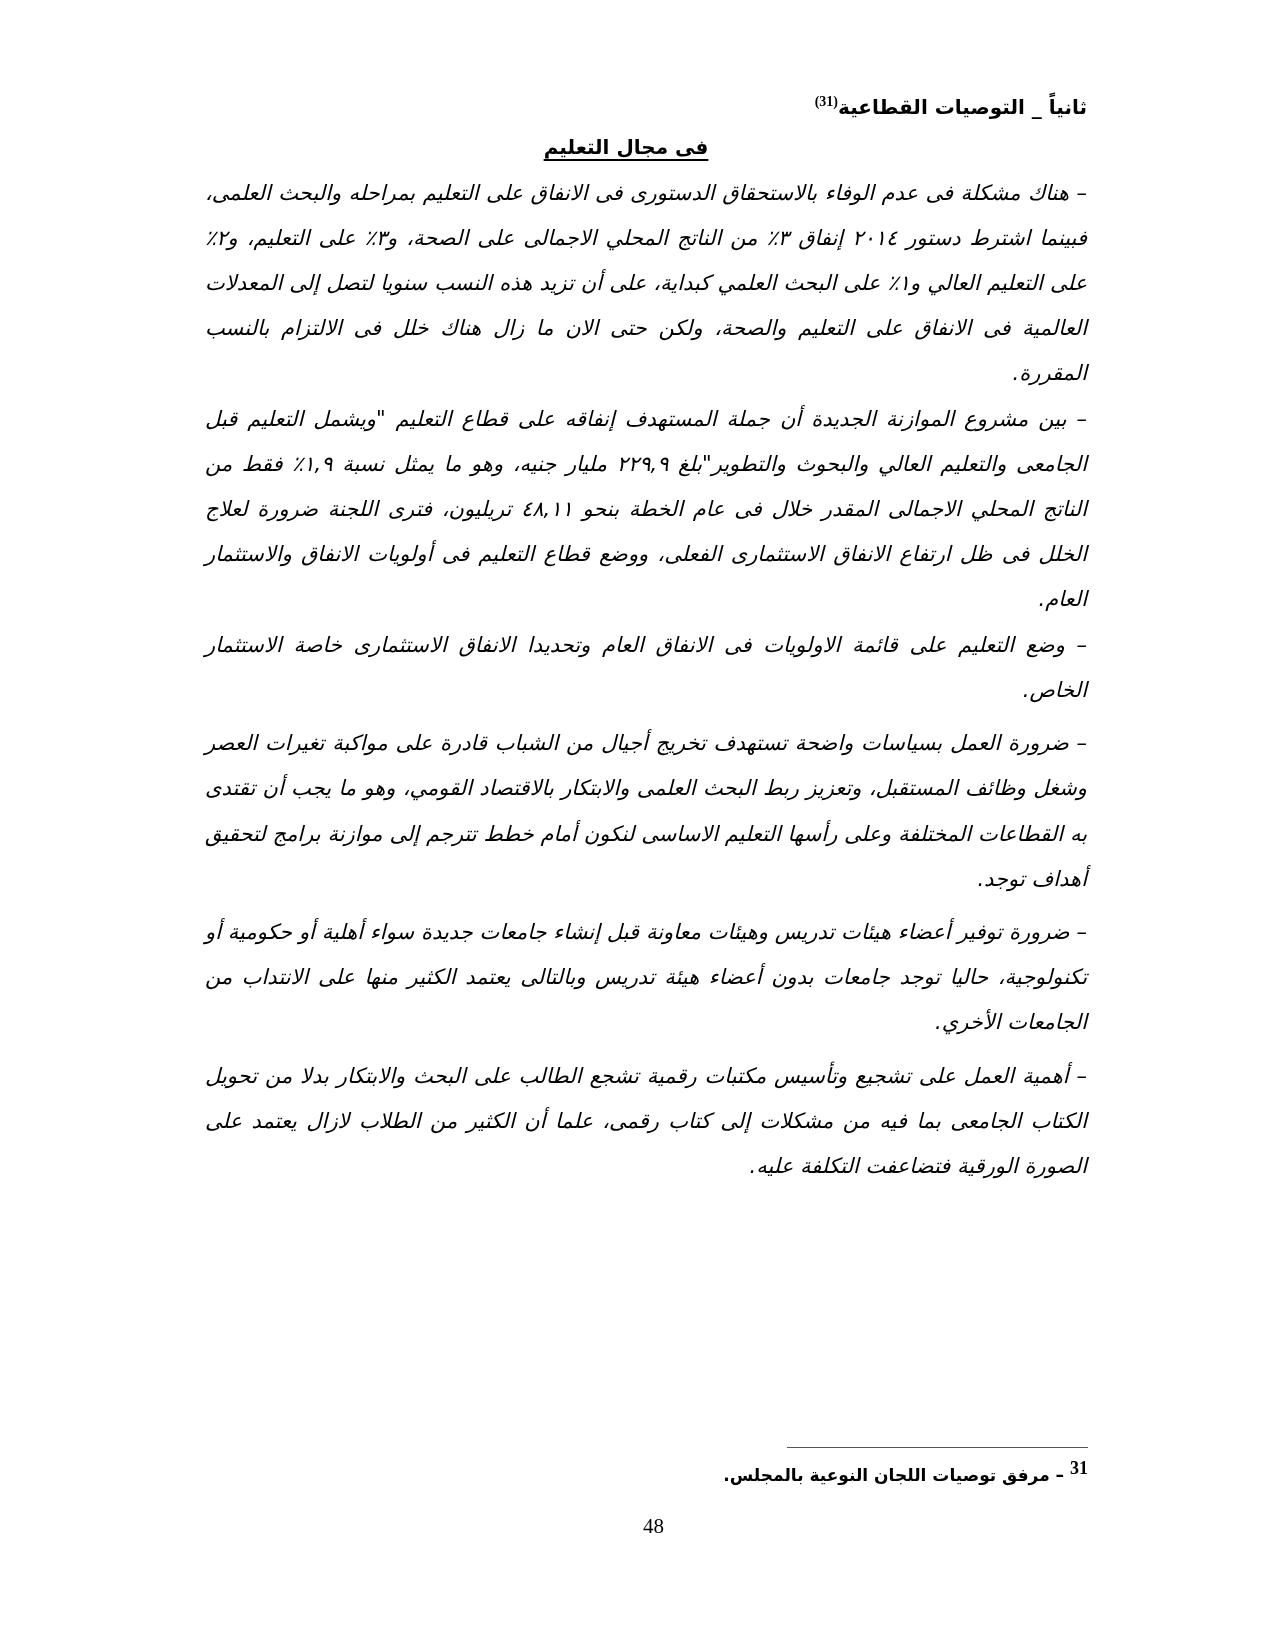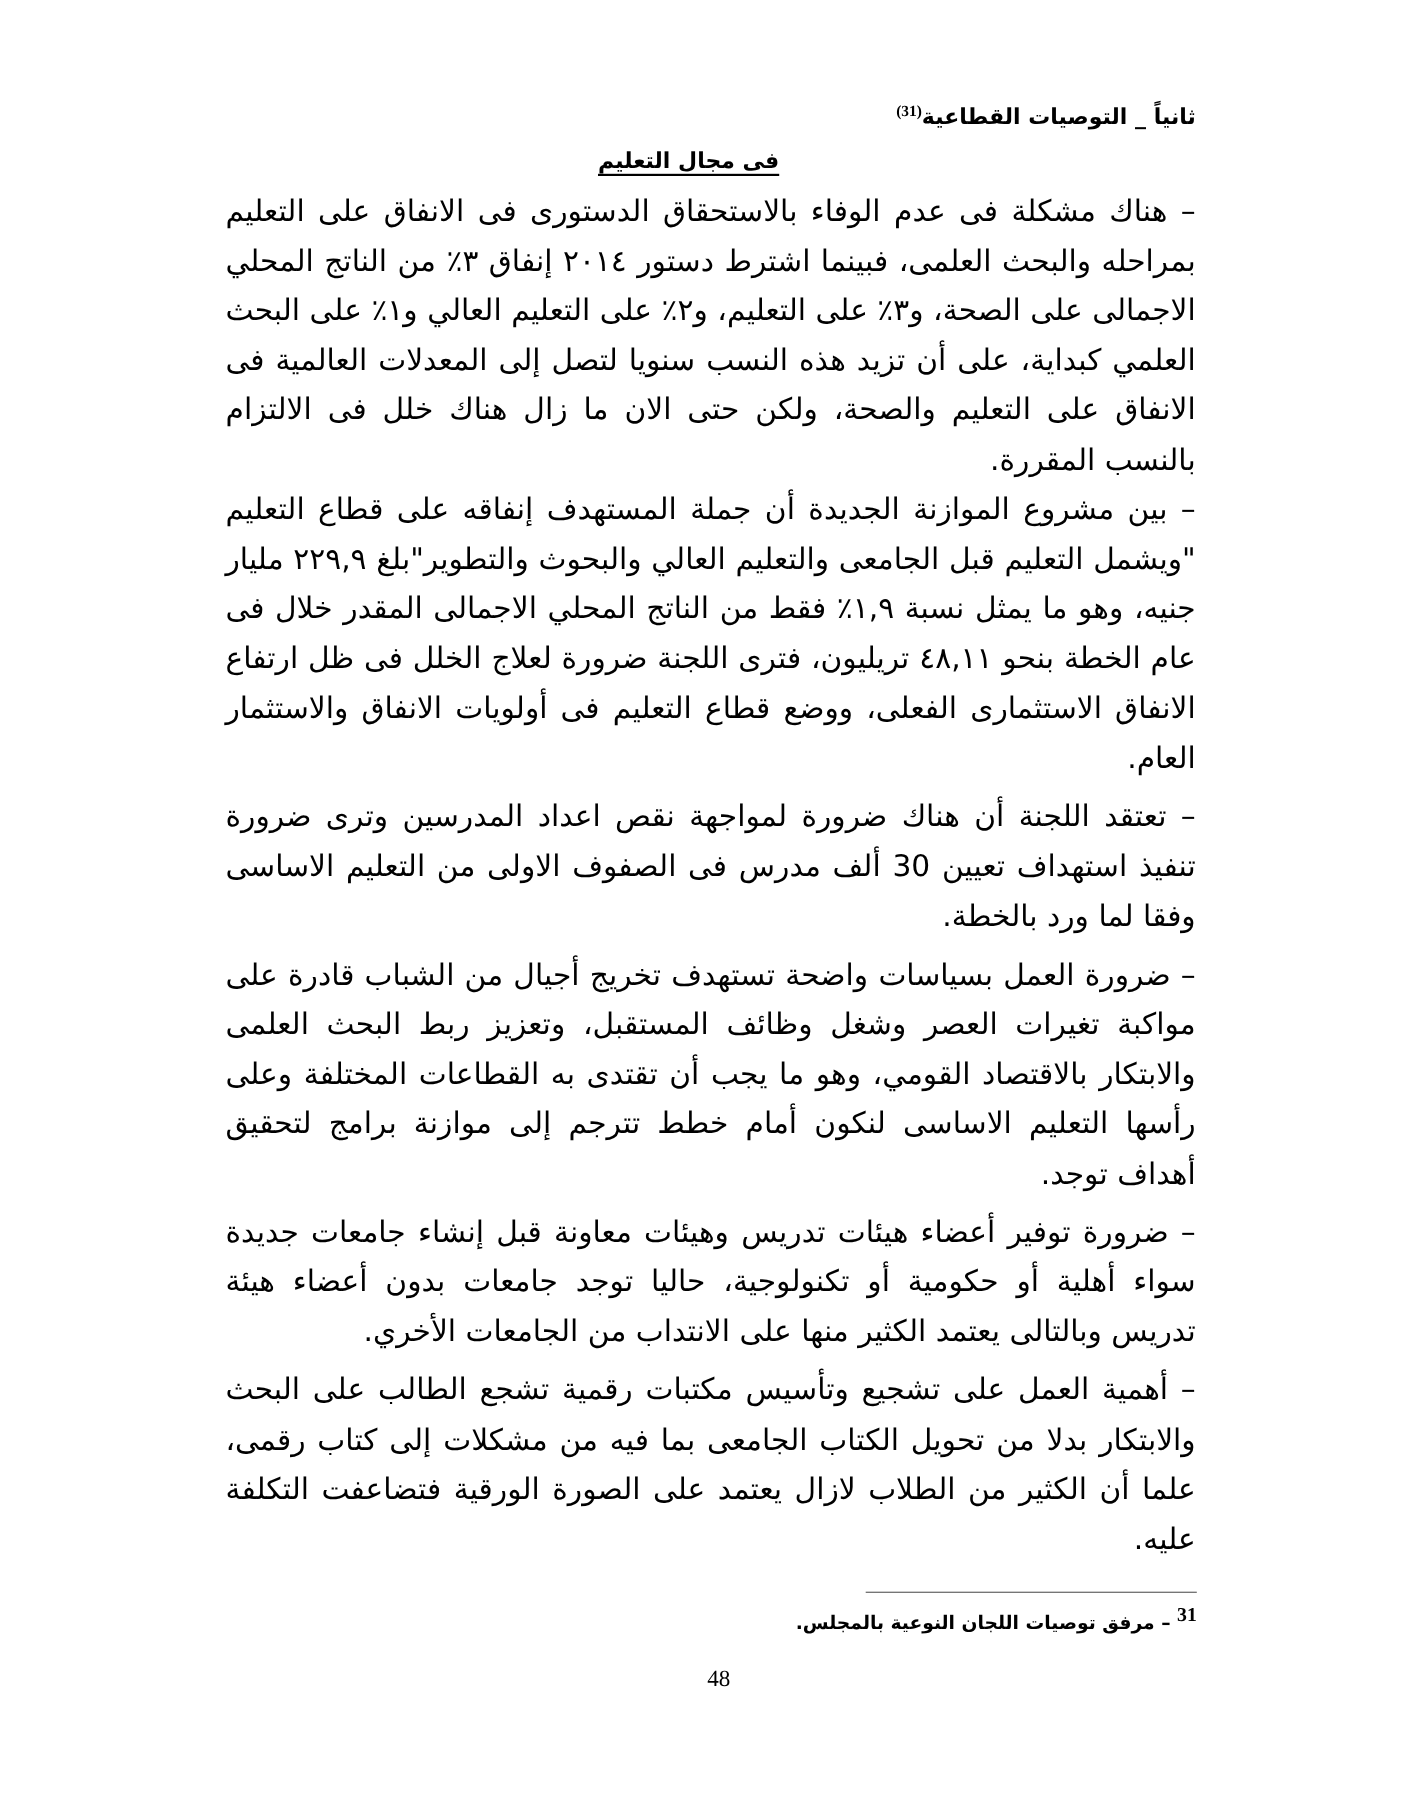--- a/index.html
+++ b/index.html
@@ -18,22 +18,22 @@
     font-weight: bold; font-size: 20px; line-height: 40px;
     text-align: right; margin: 0;
   }
   .heading sup { font-family: "Liberation Serif", serif; font-size: 14px; font-weight: bold; }
   .subheading {
     font-weight: bold; font-size: 20px; line-height: 40px;
     text-align: center; margin: 0 40px 4px 0;
     text-decoration: underline; text-underline-offset: 5px;
   }
   .para {
-    font-size: 27px; line-height: 45.2px; margin: 0;
-    text-align: justify; text-align-last: right;
+    font-size: 21px; line-height: 45.2px; margin: 0;
+    text-align: justify; text-align-last: right; font-style: italic;
   }
   .para.gap { margin-top: 8px; }
   .footnote-rule {
     position: absolute; left: 787px; top: 1447px; width: 301px; height: 1px;
     background: #555555;
   }
   .footnote {
     position: absolute; right: 187px; top: 1458px; width: 700px;
     direction: rtl; text-align: right;
     font-family: "DejaVu Sans", sans-serif; font-weight: bold; font-size: 17px;
@@ -49,21 +49,21 @@
 
 <div class="page">
   <div class="content">
     <h1 class="heading">
       <span>ثانياً _ التوصيات القطاعية</span><sup>(31)</sup>
     </h1>
     <h2 class="subheading">فى مجال التعليم</h2>
 
     <p class="para">– هناك مشكلة فى عدم الوفاء بالاستحقاق الدستورى فى الانفاق على التعليم بمراحله والبحث العلمى، فبينما اشترط دستور ٢٠١٤ إنفاق ٣٪ من الناتج المحلي الاجمالى على الصحة، و٣٪ على التعليم، و٢٪ على التعليم العالي و١٪ على البحث العلمي كبداية، على أن تزيد هذه النسب سنويا لتصل إلى المعدلات العالمية فى الانفاق على التعليم والصحة، ولكن حتى الان ما زال هناك خلل فى الالتزام بالنسب المقررة.</p>
     <p class="para">– بين مشروع الموازنة الجديدة أن جملة المستهدف إنفاقه على قطاع التعليم "ويشمل التعليم قبل الجامعى والتعليم العالي والبحوث والتطوير"بلغ ٢٢٩,٩ مليار جنيه، وهو ما يمثل نسبة ١,٩٪ فقط من الناتج المحلي الاجمالى المقدر خلال فى عام الخطة بنحو ٤٨,١١ تريليون، فترى اللجنة ضرورة لعلاج الخلل فى ظل ارتفاع الانفاق الاستثمارى الفعلى، ووضع قطاع التعليم فى أولويات الانفاق والاستثمار العام.</p>
-    <p class="para gap">– تعتقد اللجنة أن هناك ضرورة لمواجهة نقص اعداد المدرسين وترى ضرورة تنفيذ استهداف تعيين 30 ألف مدرس فى الصفوف الاولى من التعليم الاساسى وفقا لما ورد بالخطة.</p>
+    <p class="para">– وضع التعليم على قائمة الاولويات فى الانفاق العام وتحديدا الانفاق الاستثمارى خاصة الاستثمار الخاص.</p>
     <p class="para gap">–  ضرورة العمل بسياسات واضحة تستهدف تخريج أجيال من الشباب قادرة على مواكبة تغيرات العصر وشغل وظائف المستقبل، وتعزيز ربط البحث العلمى والابتكار بالاقتصاد القومي، وهو ما يجب أن تقتدى به القطاعات المختلفة وعلى رأسها التعليم الاساسى لنكون أمام خطط تترجم إلى موازنة برامج لتحقيق أهداف توجد.</p>
     <p class="para gap">–  ضرورة توفير أعضاء هيئات تدريس وهيئات معاونة قبل إنشاء جامعات جديدة سواء أهلية أو حكومية أو تكنولوجية، حاليا توجد جامعات بدون أعضاء هيئة تدريس وبالتالى يعتمد الكثير منها على الانتداب من الجامعات الأخري.</p>
     <p class="para gap">–  أهمية العمل على تشجيع وتأسيس مكتبات رقمية تشجع الطالب على البحث والابتكار بدلا من تحويل الكتاب الجامعى بما فيه من مشكلات إلى كتاب رقمى، علما أن الكثير من الطلاب لازال يعتمد على الصورة الورقية فتضاعفت التكلفة عليه.</p>
   </div>
 
   <div class="footnote-rule"></div>
   <div class="footnote">
     <sup>31</sup>
     <span>– مرفق توصيات اللجان النوعية بالمجلس.</span>
   </div>

